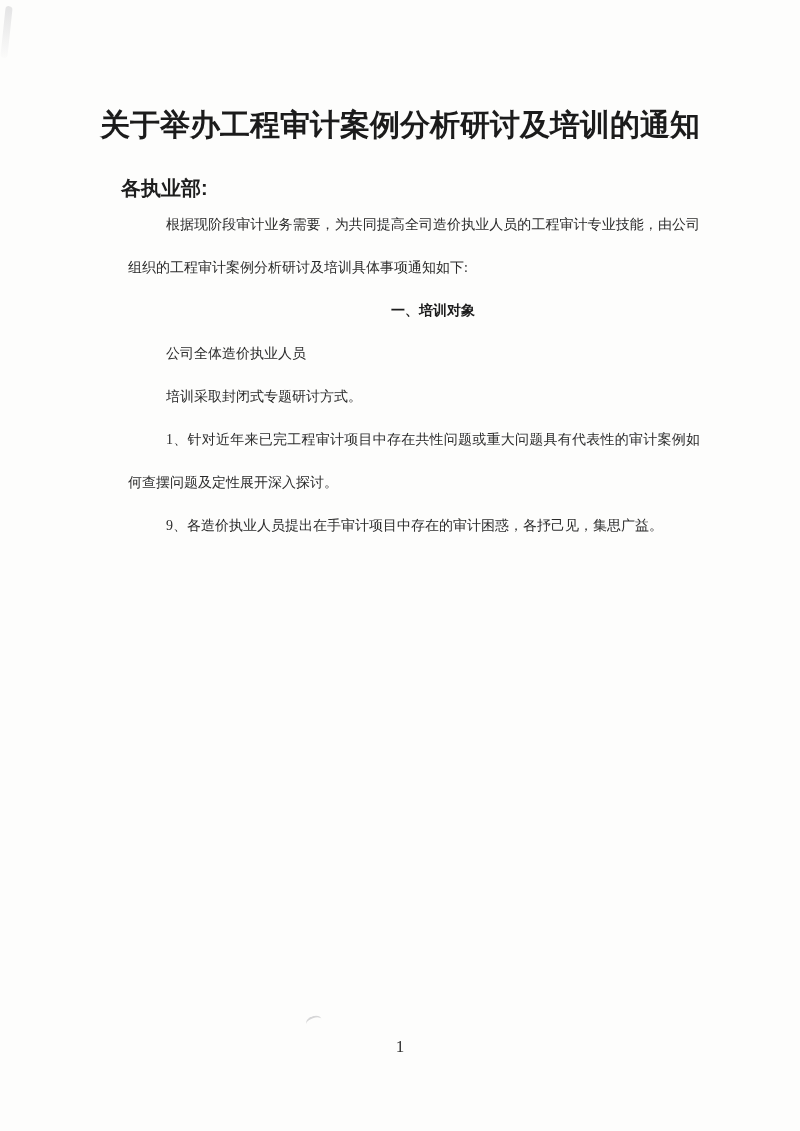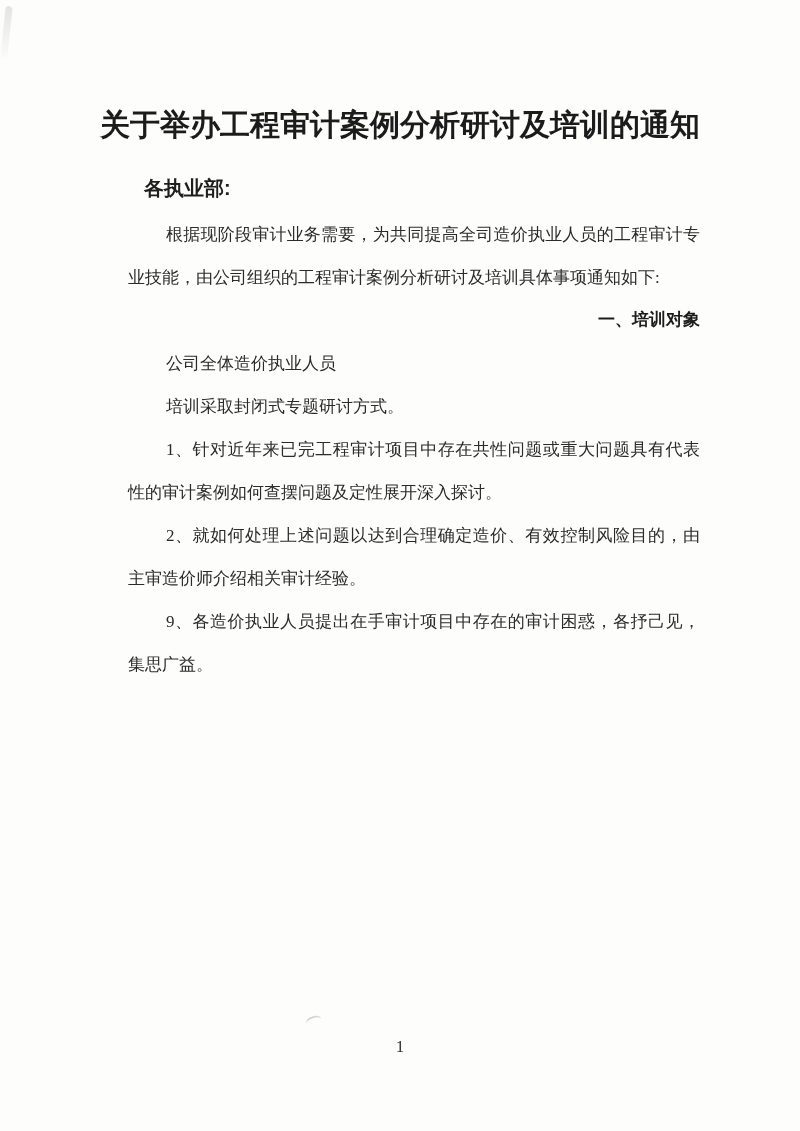--- a/index.html
+++ b/index.html
@@ -46,46 +46,46 @@
     top: 84px;
     text-align: center;
     font-size: 30px;
     line-height: 42px;
     font-weight: 700;
     color: #1b1b1b;
     letter-spacing: 0px;
   }
   .salutation {
     position: absolute;
-    left: 144px;
+    left: 121px;
     top: 172px;
     font-family: "Liberation Sans", "DejaVu Sans", sans-serif;
     font-size: 20px;
     line-height: 32px;
     font-weight: 700;
     color: #1e1e1e;
   }
   .body-block {
     position: absolute;
     left: 128px;
-    top: 213px;
+    top: 203px;
     width: 572px;
-    font-size: 17px;
+    font-size: 14px;
     line-height: 43px;
     text-align: justify;
   }
   .body-block p {
     margin: 0;
     text-indent: 38px;
   }
   .body-block p.heading {
-    font-family: Liberation Mono, monospace;
+    font-family: Liberation Sans, sans-serif;
     font-weight: 700;
     color: #1c1c1c;
-    text-align: right;
+    text-align: center;
   }
   .page-number {
     position: absolute;
     left: 0;
     right: 0;
     top: 1036px;
     text-align: center;
     font-size: 17px;
     line-height: 22px;
     color: #333;
@@ -101,21 +101,20 @@
   <h1 class="doc-title">关于举办工程审计案例分析研讨及培训的通知</h1>
 
   <div class="salutation">各执业部:</div>
 
   <div class="body-block">
     <p>根据现阶段审计业务需要，为共同提高全司造价执业人员的工程审计专业技能，由公司组织的工程审计案例分析研讨及培训具体事项通知如下:</p>
     <p class="heading">一、培训对象</p>
     <p>公司全体造价执业人员</p>
     <p>培训采取封闭式专题研讨方式。</p>
     <p>1、针对近年来已完工程审计项目中存在共性问题或重大问题具有代表性的审计案例如何查摆问题及定性展开深入探讨。</p>
-    <p>2、就如何处理上述问题以达到合理确定造价、有效控制风险目的，由主审造价师介绍相关审计经验。</p>
     <p>9、各造价执业人员提出在手审计项目中存在的审计困惑，各抒己见，集思广益。</p>
   </div>
 
   <div class="scan-smudge"></div>
 
   <div class="page-number">1</div>
 
 </div>
 
 </body></html>

